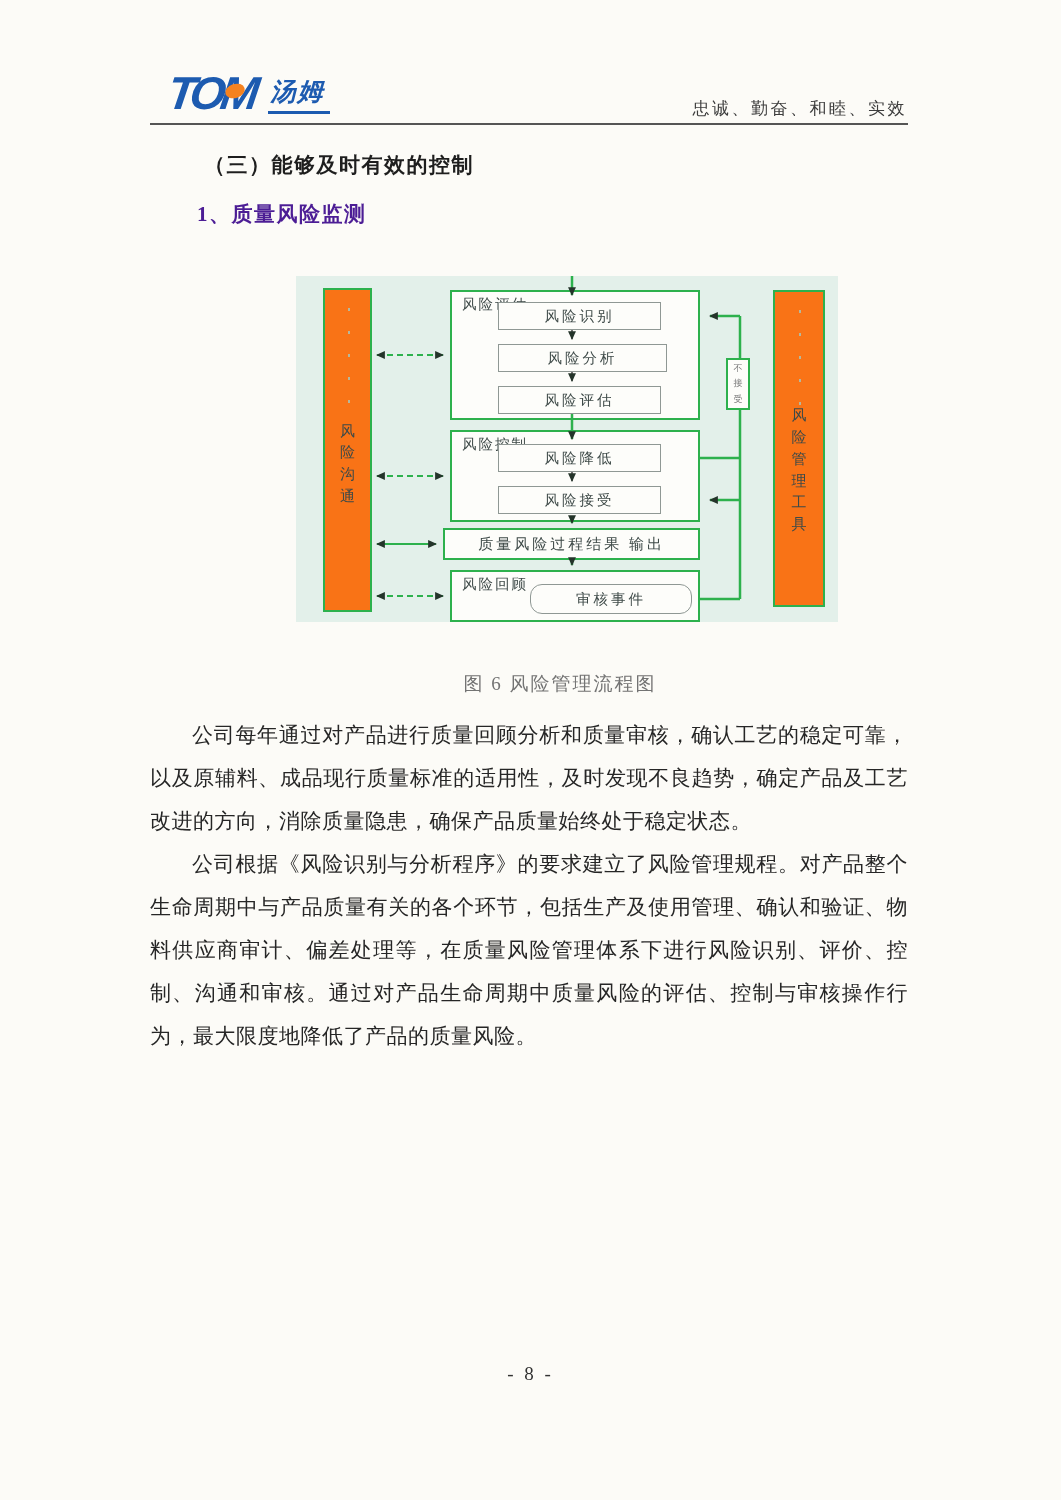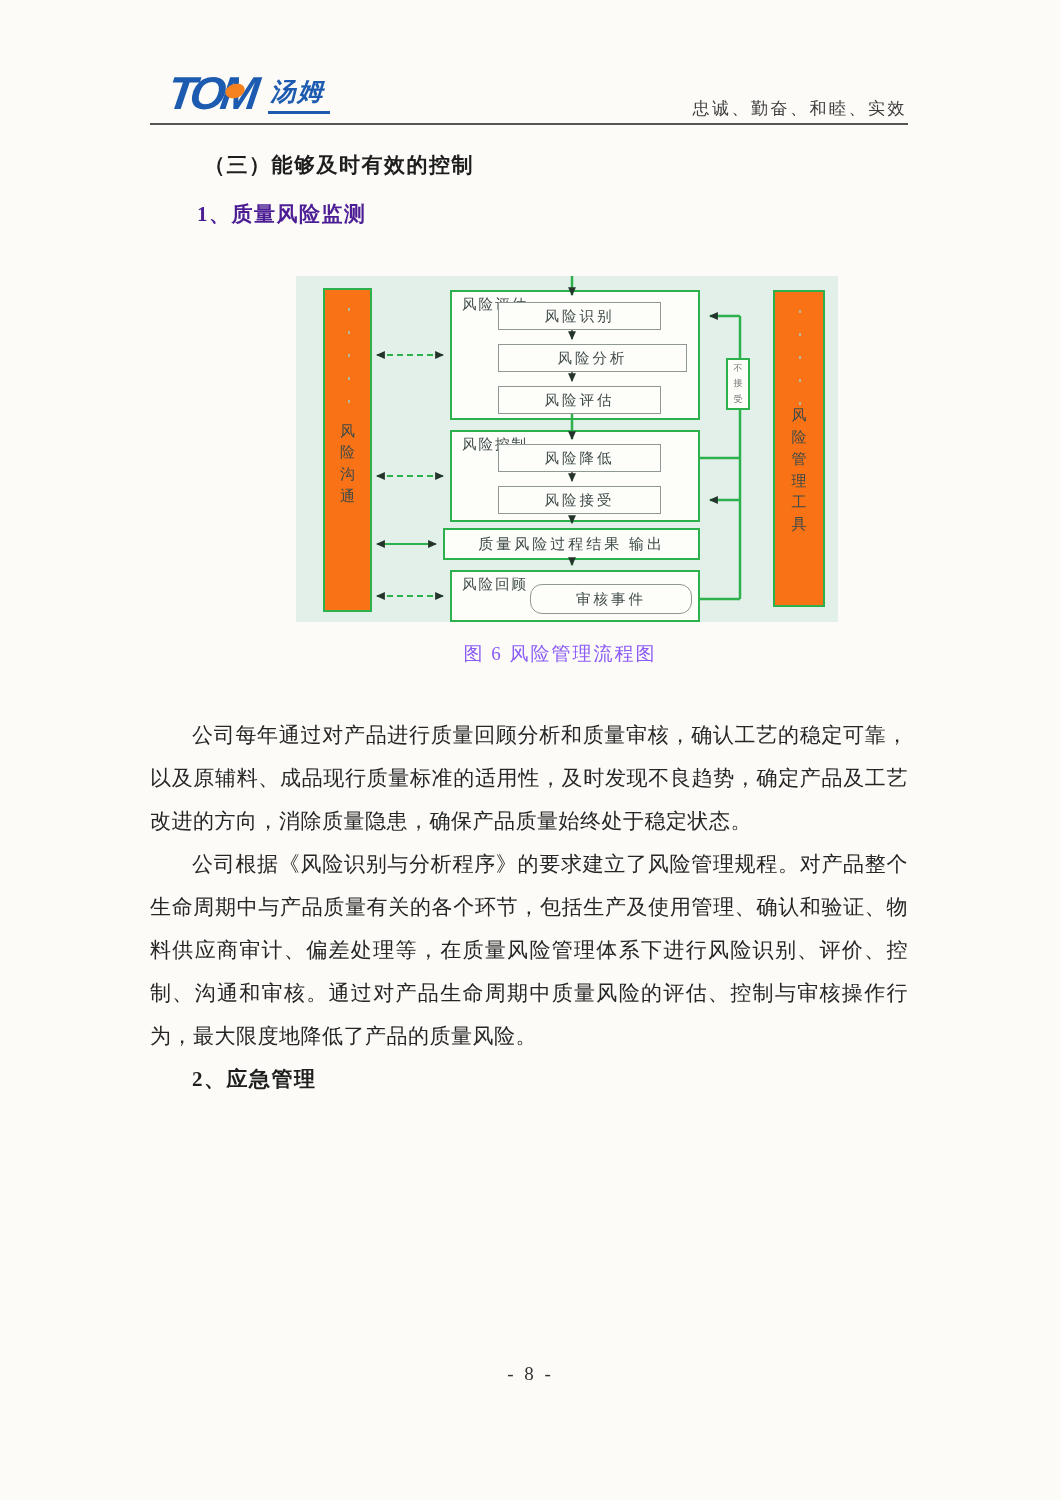--- a/index.html
+++ b/index.html
@@ -36,22 +36,22 @@
     display:flex; align-items:center; justify-content:center; font-size:14.5px; color:#3e4a48; letter-spacing:3px; z-index:2;}
   .flow-bar{position:absolute; box-sizing:border-box; border:2px solid #2db14d; background:#f97316;
     display:flex; align-items:center; justify-content:center; z-index:2;}
   .flow-bar::before{content:""; position:absolute; top:18px; left:50%; width:2px; height:112px;
     background-image:repeating-linear-gradient(#a9c4b6 0 3px, rgba(0,0,0,0) 3px 23px); opacity:.85;}
   .bar-text{width:18px; font-size:15px; line-height:1.45; text-align:center; color:#3e4a48; word-break:break-all;}
   .connectors{position:absolute; left:0; top:0; z-index:3; pointer-events:none;}
   .loop-box{position:absolute; left:446px; top:118px; width:24px; height:52px; box-sizing:border-box;
     border:2px solid #2db14d; background:#fdfdfa; display:flex; align-items:center; justify-content:center; z-index:4;}
   .loop-text{width:10px; font-size:9px; line-height:1.7; color:#7a7a7a; word-break:break-all; text-align:center;}
-  .fig-caption{position:absolute; left:280px; top:641px; width:560px; text-align:center;
-    font-size:19px; color:#8b5cf6; letter-spacing:2px;}
+  .fig-caption{position:absolute; left:280px; top:671px; width:560px; text-align:center;
+    font-size:19px; color:#737373; letter-spacing:2px;}
   
   .content{position:absolute; left:150px; top:714px; width:758px;
     font-size:21px; line-height:43px; letter-spacing:.5px; text-align:justify; color:#262626;}
   .content p{margin:0; text-indent:2em;}
   .h-sub2{margin:0; font-weight:bold; text-indent:2.25em; text-align:left; letter-spacing:1.5px; color:#1e1e1e;}
   .page-num{position:absolute; left:0; top:1363px; width:1061px; text-align:center;
     font-size:19px; color:#333; letter-spacing:3px;}
 </style>
 </head>
 <body>
@@ -78,21 +78,21 @@
     </div>
 
     <div class="flow-bar" style="left:493px; top:50px; width:52px; height:317px;">
       <div class="bar-text" style="transform:translateY(22px);">风险管理工具</div>
     </div>
 
     <div class="flow-group" style="left:170px; top:50px; width:250px; height:130px;">
       <span class="group-label">风险评估</span>
     </div>
     <div class="flow-inner" style="left:218px; top:62px;  width:163px; height:28px;">风险识别</div>
-    <div class="flow-inner" style="left:218px; top:104px; width:189px; height:28px;">风险分析</div>
+    <div class="flow-inner" style="left:218px; top:104px; width:169px; height:28px;">风险分析</div>
     <div class="flow-inner" style="left:218px; top:146px; width:163px; height:28px;">风险评估</div>
 
     <div class="flow-group" style="left:170px; top:190px; width:250px; height:92px;">
       <span class="group-label">风险控制</span>
     </div>
     <div class="flow-inner" style="left:218px; top:204px; width:163px; height:28px;">风险降低</div>
     <div class="flow-inner" style="left:218px; top:246px; width:163px; height:28px;">风险接受</div>
 
     <div class="flow-box" style="left:163px; top:288px; width:257px; height:32px;">质量风险过程结果 输出</div>
 
@@ -131,17 +131,16 @@
     <div class="loop-box">
       <div class="loop-text">不接受</div>
     </div>
   </div>
 
   <div class="fig-caption">图 6 风险管理流程图</div>
 
   <div class="content">
     <p>公司每年通过对产品进行质量回顾分析和质量审核，确认工艺的稳定可靠，以及原辅料、成品现行质量标准的适用性，及时发现不良趋势，确定产品及工艺改进的方向，消除质量隐患，确保产品质量始终处于稳定状态。</p>
     <p>公司根据《风险识别与分析程序》的要求建立了风险管理规程。对产品整个生命周期中与产品质量有关的各个环节，包括生产及使用管理、确认和验证、物料供应商审计、偏差处理等，在质量风险管理体系下进行风险识别、评价、控制、沟通和审核。通过对产品生命周期中质量风险的评估、控制与审核操作行为，最大限度地降低了产品的质量风险。</p>
-    <p class="h-sub2">2、应急管理</p>
   </div>
 
   <div class="page-num">- 8 -</div>
 </div>
 
 </body></html>

